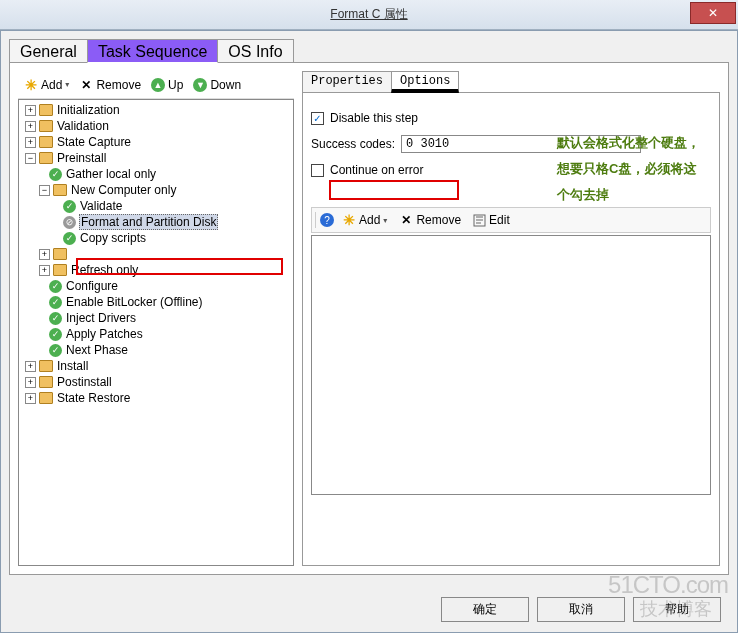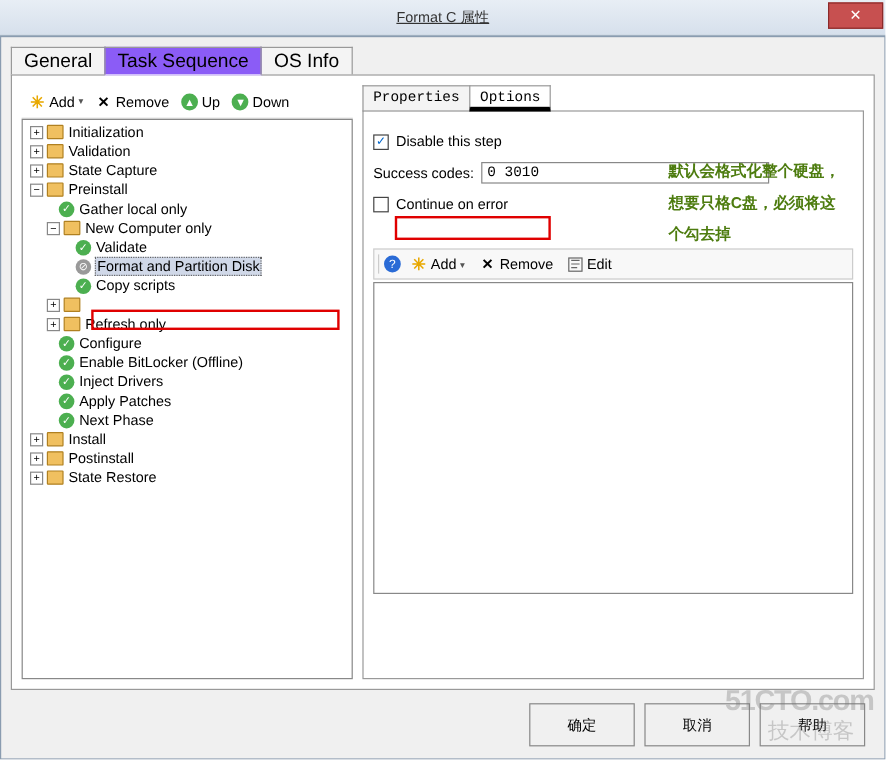--- a/index.html
+++ b/index.html
@@ -50,23 +50,23 @@
 .annot { position: absolute; color: #4d7c0f; font-size: 13px; font-family: "SimSun", serif; line-height: 26px; right: 12px; top: 5px; width: 150px; font-weight: bold; margin-top: 32px; }
 
 .inner-toolbar { display: flex; align-items: center; gap: 4px; border: 1px solid #ccc; padding: 3px; background: #f8f8f8; margin-top: 30px; }
 .inner-toolbar .sep { width: 1px; height: 16px; background: #ccc; }
 .q-ico { width: 14px; height: 14px; border-radius: 50%; background: #2a6bd6; color: #fff; font-size: 10px; display: flex; align-items: center; justify-content: center;}
 .edit-ico { width: 13px; height: 13px; display: inline-block; }
 
 .list-box { border: 1px solid #888; height: 260px; margin-top: 2px; }
 
 .dlg-btns { position: absolute; right: 16px; bottom: 10px; display: flex; gap: 8px; }
-.dlg-btn { width: 88px; height: 36px; border: 1px solid #888; background: #f0f0f0; font-size: 12px; cursor: pointer; }
-
-.watermark { position: absolute; right: 10px; bottom: 34px; font-size: 24px; font-family: Arial; color: rgba(120,120,120,0.35); font-weight: bold; letter-spacing: -1px; pointer-events: none; }
+.dlg-btn { width: 88px; height: 25px; border: 1px solid #888; background: #f0f0f0; font-size: 12px; cursor: pointer; }
+
+.watermark { position: absolute; right: 10px; bottom: 34px; font-size: 24px; font-family: Arial; color: rgba(120,120,120,0.35); font-weight: normal; letter-spacing: -1px; pointer-events: none; }
 .watermark-sub { position: absolute; right: 26px; bottom: 12px; font-size: 18px; color: rgba(120,120,120,0.35); pointer-events: none; font-family: "Microsoft YaHei"; }
 </style>
 </head>
 <body>
 
 <div class="titlebar">
   <span class="title">Format C 属性</span>
   <div class="close-btn">
       <span>✕</span>
     </div>

